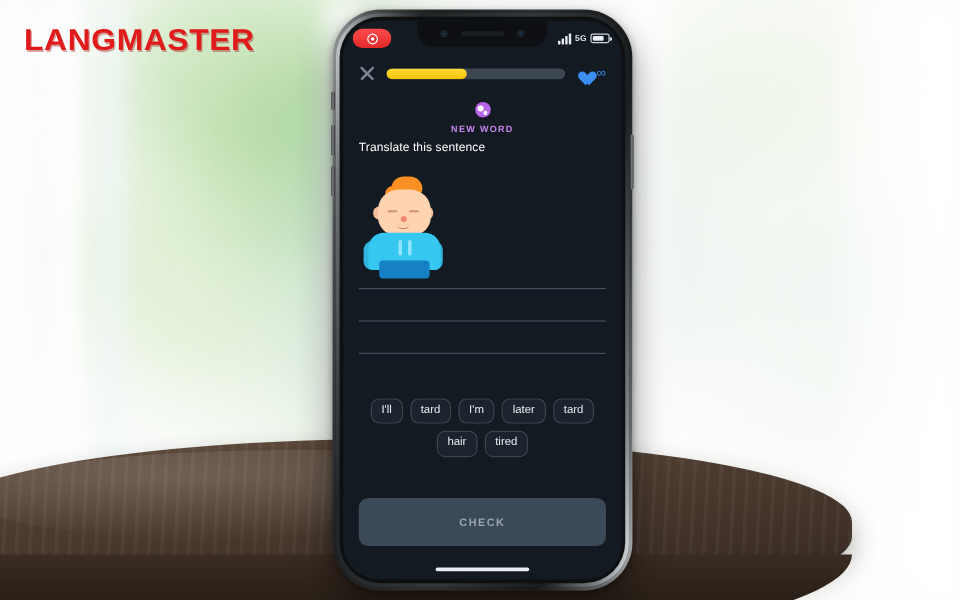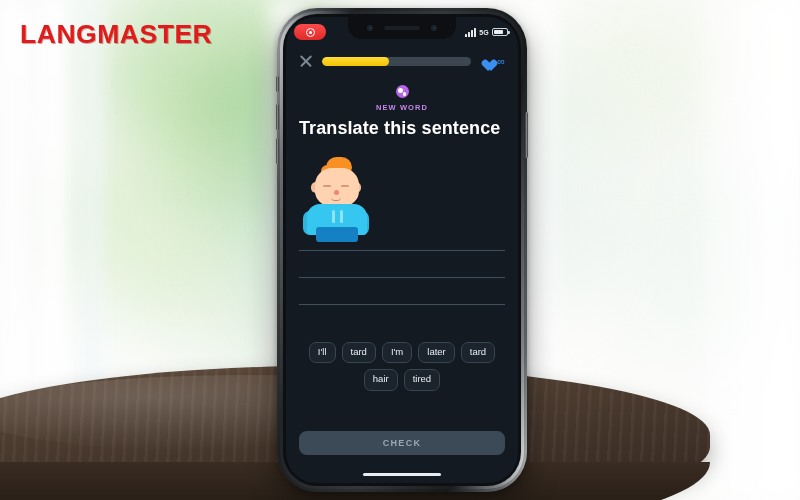--- a/index.html
+++ b/index.html
@@ -193,21 +193,21 @@
   .nw-icon::before{
     content:""; width:5px;height:5px;border-radius:50%;
     background:#fff; position:absolute; left:2.6px; top:2.6px;
   }
   .nw-icon::after{
     content:""; width:3.2px;height:3.2px;border-radius:50%;
     background:#fff; position:absolute; right:2.2px; bottom:2.4px;
   }
   .nw-text { font-size:7.5px; font-weight:bold; letter-spacing:1.1px; color:#c487ef; }
 
-  .qtitle { margin-top:6px; font-size:18px; font-weight:bold; color:#ffffff; letter-spacing:.1px; }
+  .qtitle { margin-top:6px; font-size:10px; font-weight:normal; color:#ffffff; letter-spacing:.1px; }
 
   
   .prompt { display:flex; align-items:flex-end; gap:0; margin-top:14px; height:88px; }
 
   
   .char { position:relative; width:74px; height:86px; flex:0 0 auto; }
   .ch-hair {
     position:absolute; left:27px; top:2px; width:26px; height:17px;
     background:#f99023; border-radius:13px 13px 8px 8px;
   }
@@ -278,21 +278,21 @@
   .chip-row { display:flex; justify-content:center; gap:6px; margin-bottom:6px; }
   .chip {
     background:#1b232d; border:1px solid #39454f; border-radius:7px;
     padding:4px 8px 5px; font-size:9.5px; color:#e8eef4; line-height:1.1;
     white-space:nowrap;
   }
 
   
   .checkbtn {
     position:absolute; left:13px; right:13px; bottom:28px;
-    height:24px; border-radius:8px;
+    height:40px; border-radius:8px;
     background:#3c4a58;
     display:flex; align-items:center; justify-content:center;
     font-size:9px; font-weight:bold; letter-spacing:1.3px; color:#9aa7b3;
   }
   .home-ind {
     position:absolute; left:50%; transform:translateX(-50%); bottom:7px;
     width:78px; height:3.5px; border-radius:3px; background:#e9edf1;
   }
 </style>
 </head>

